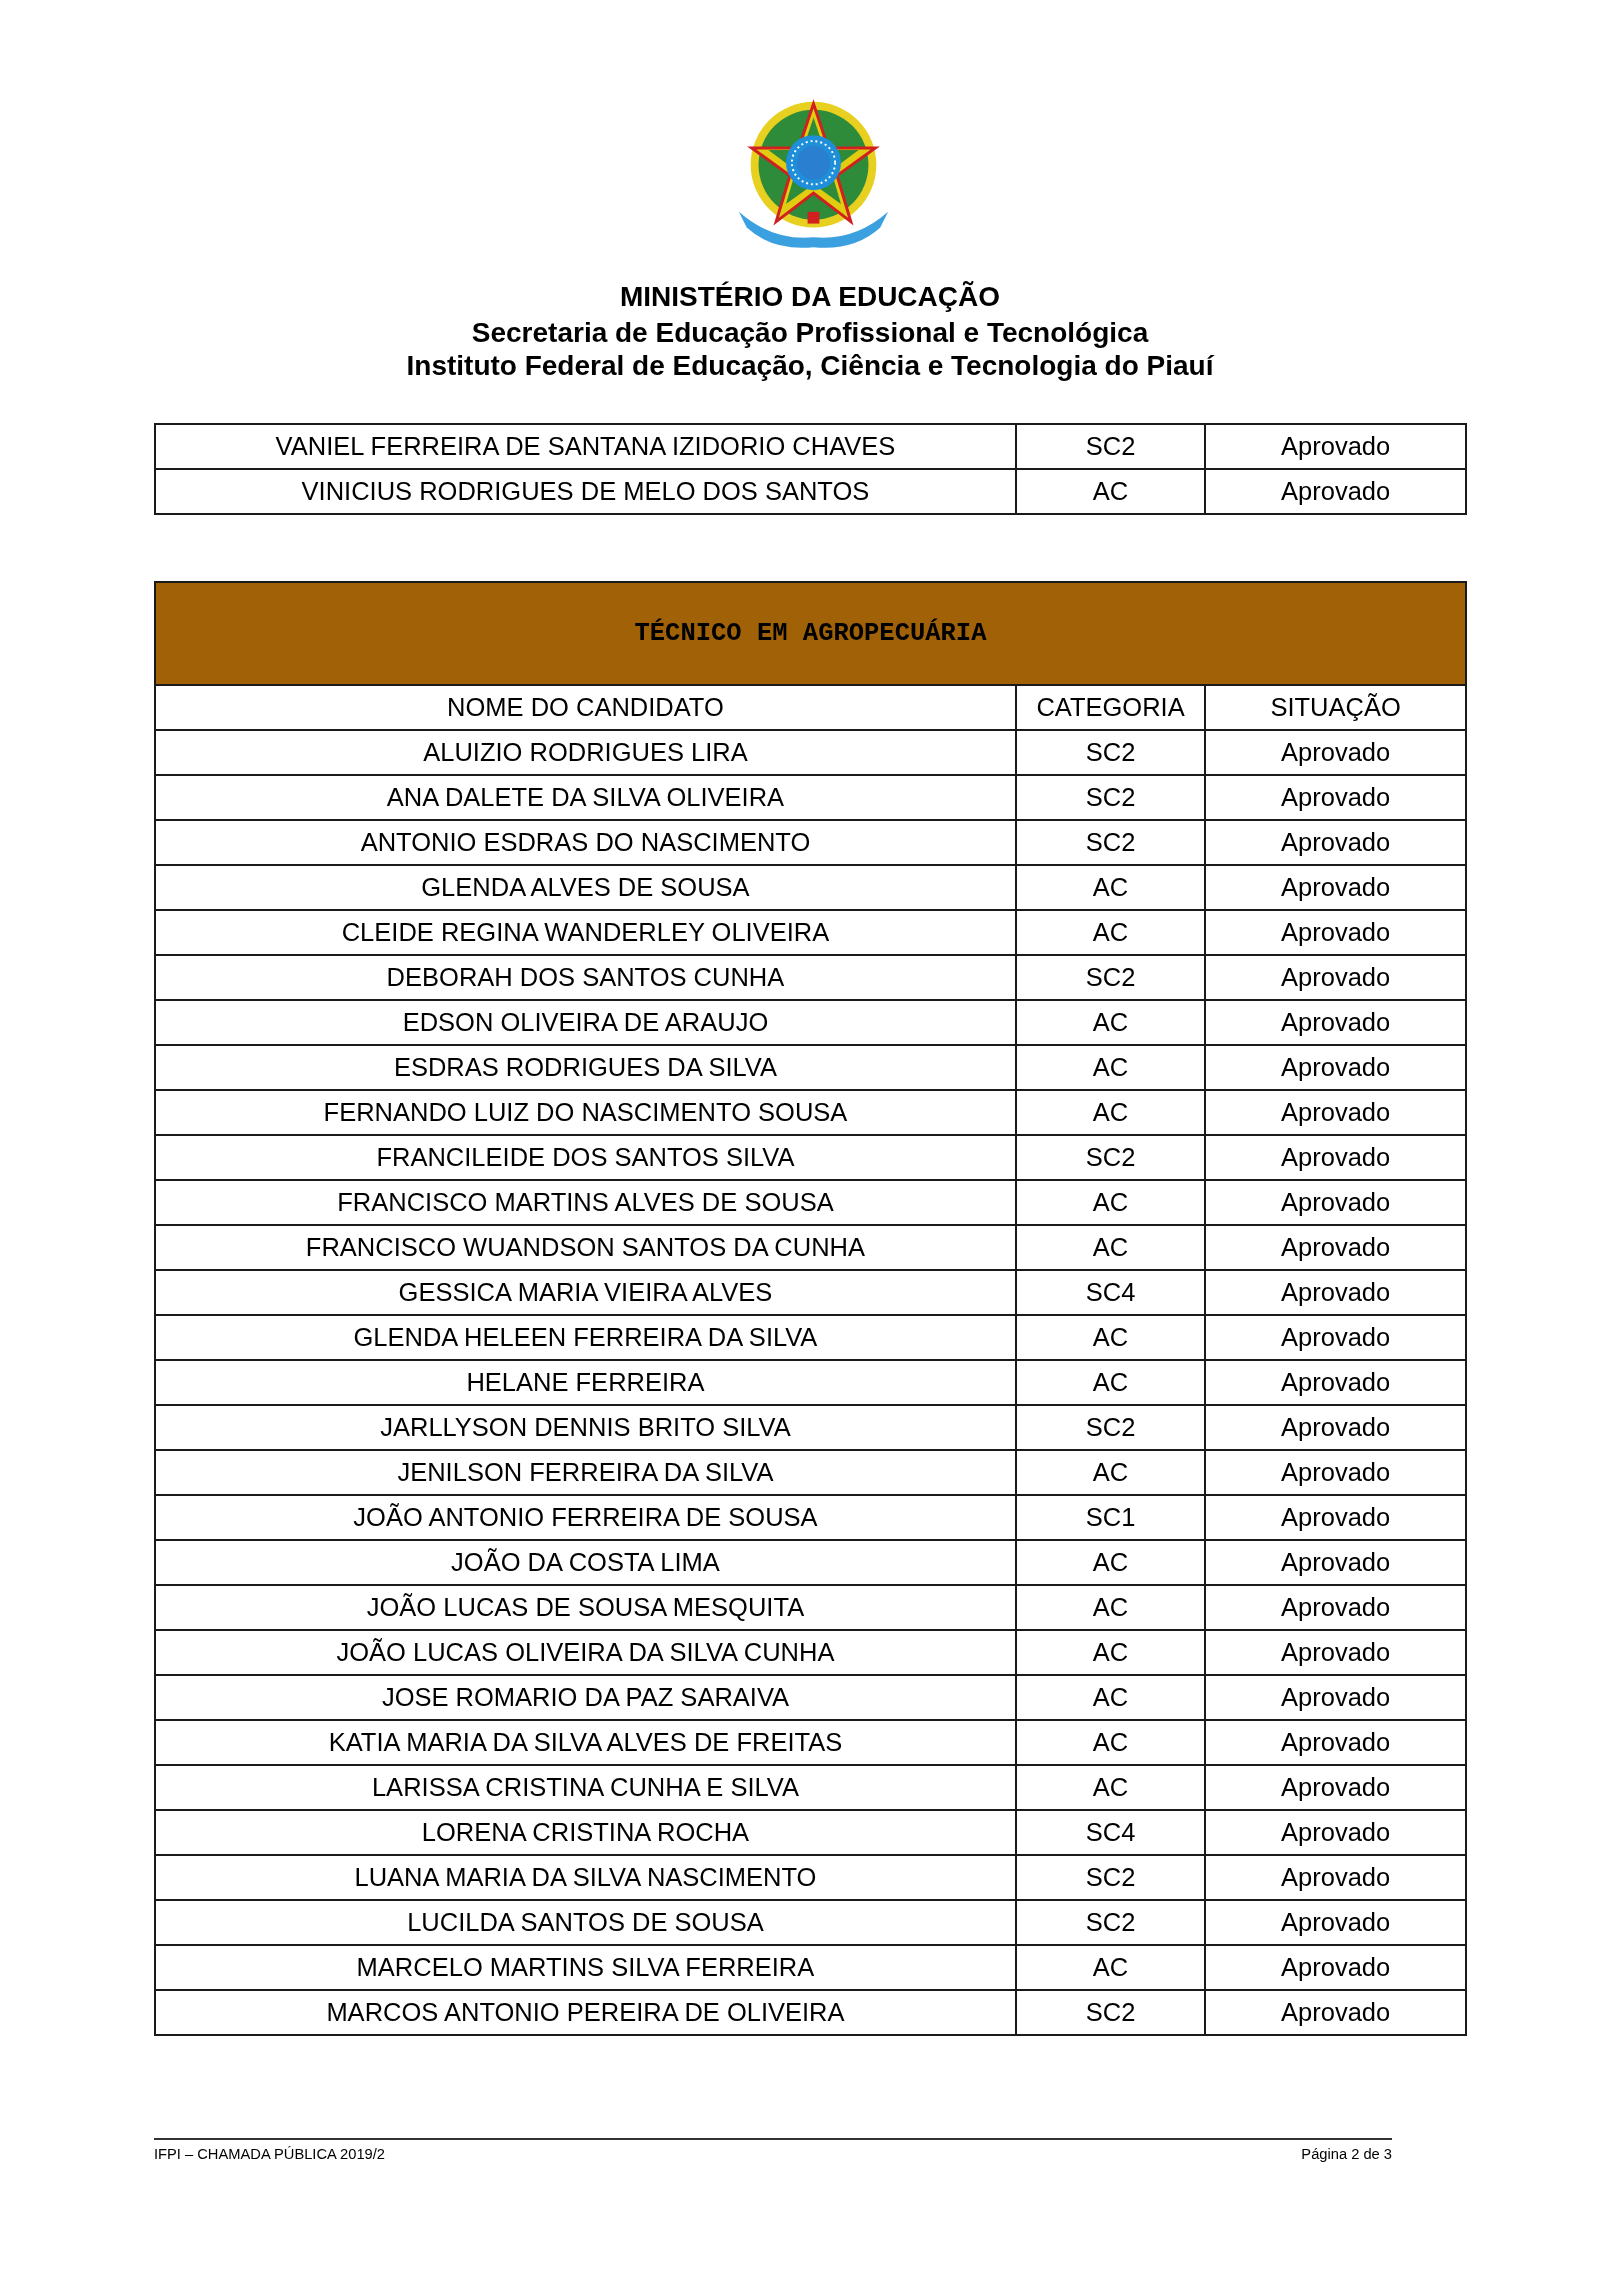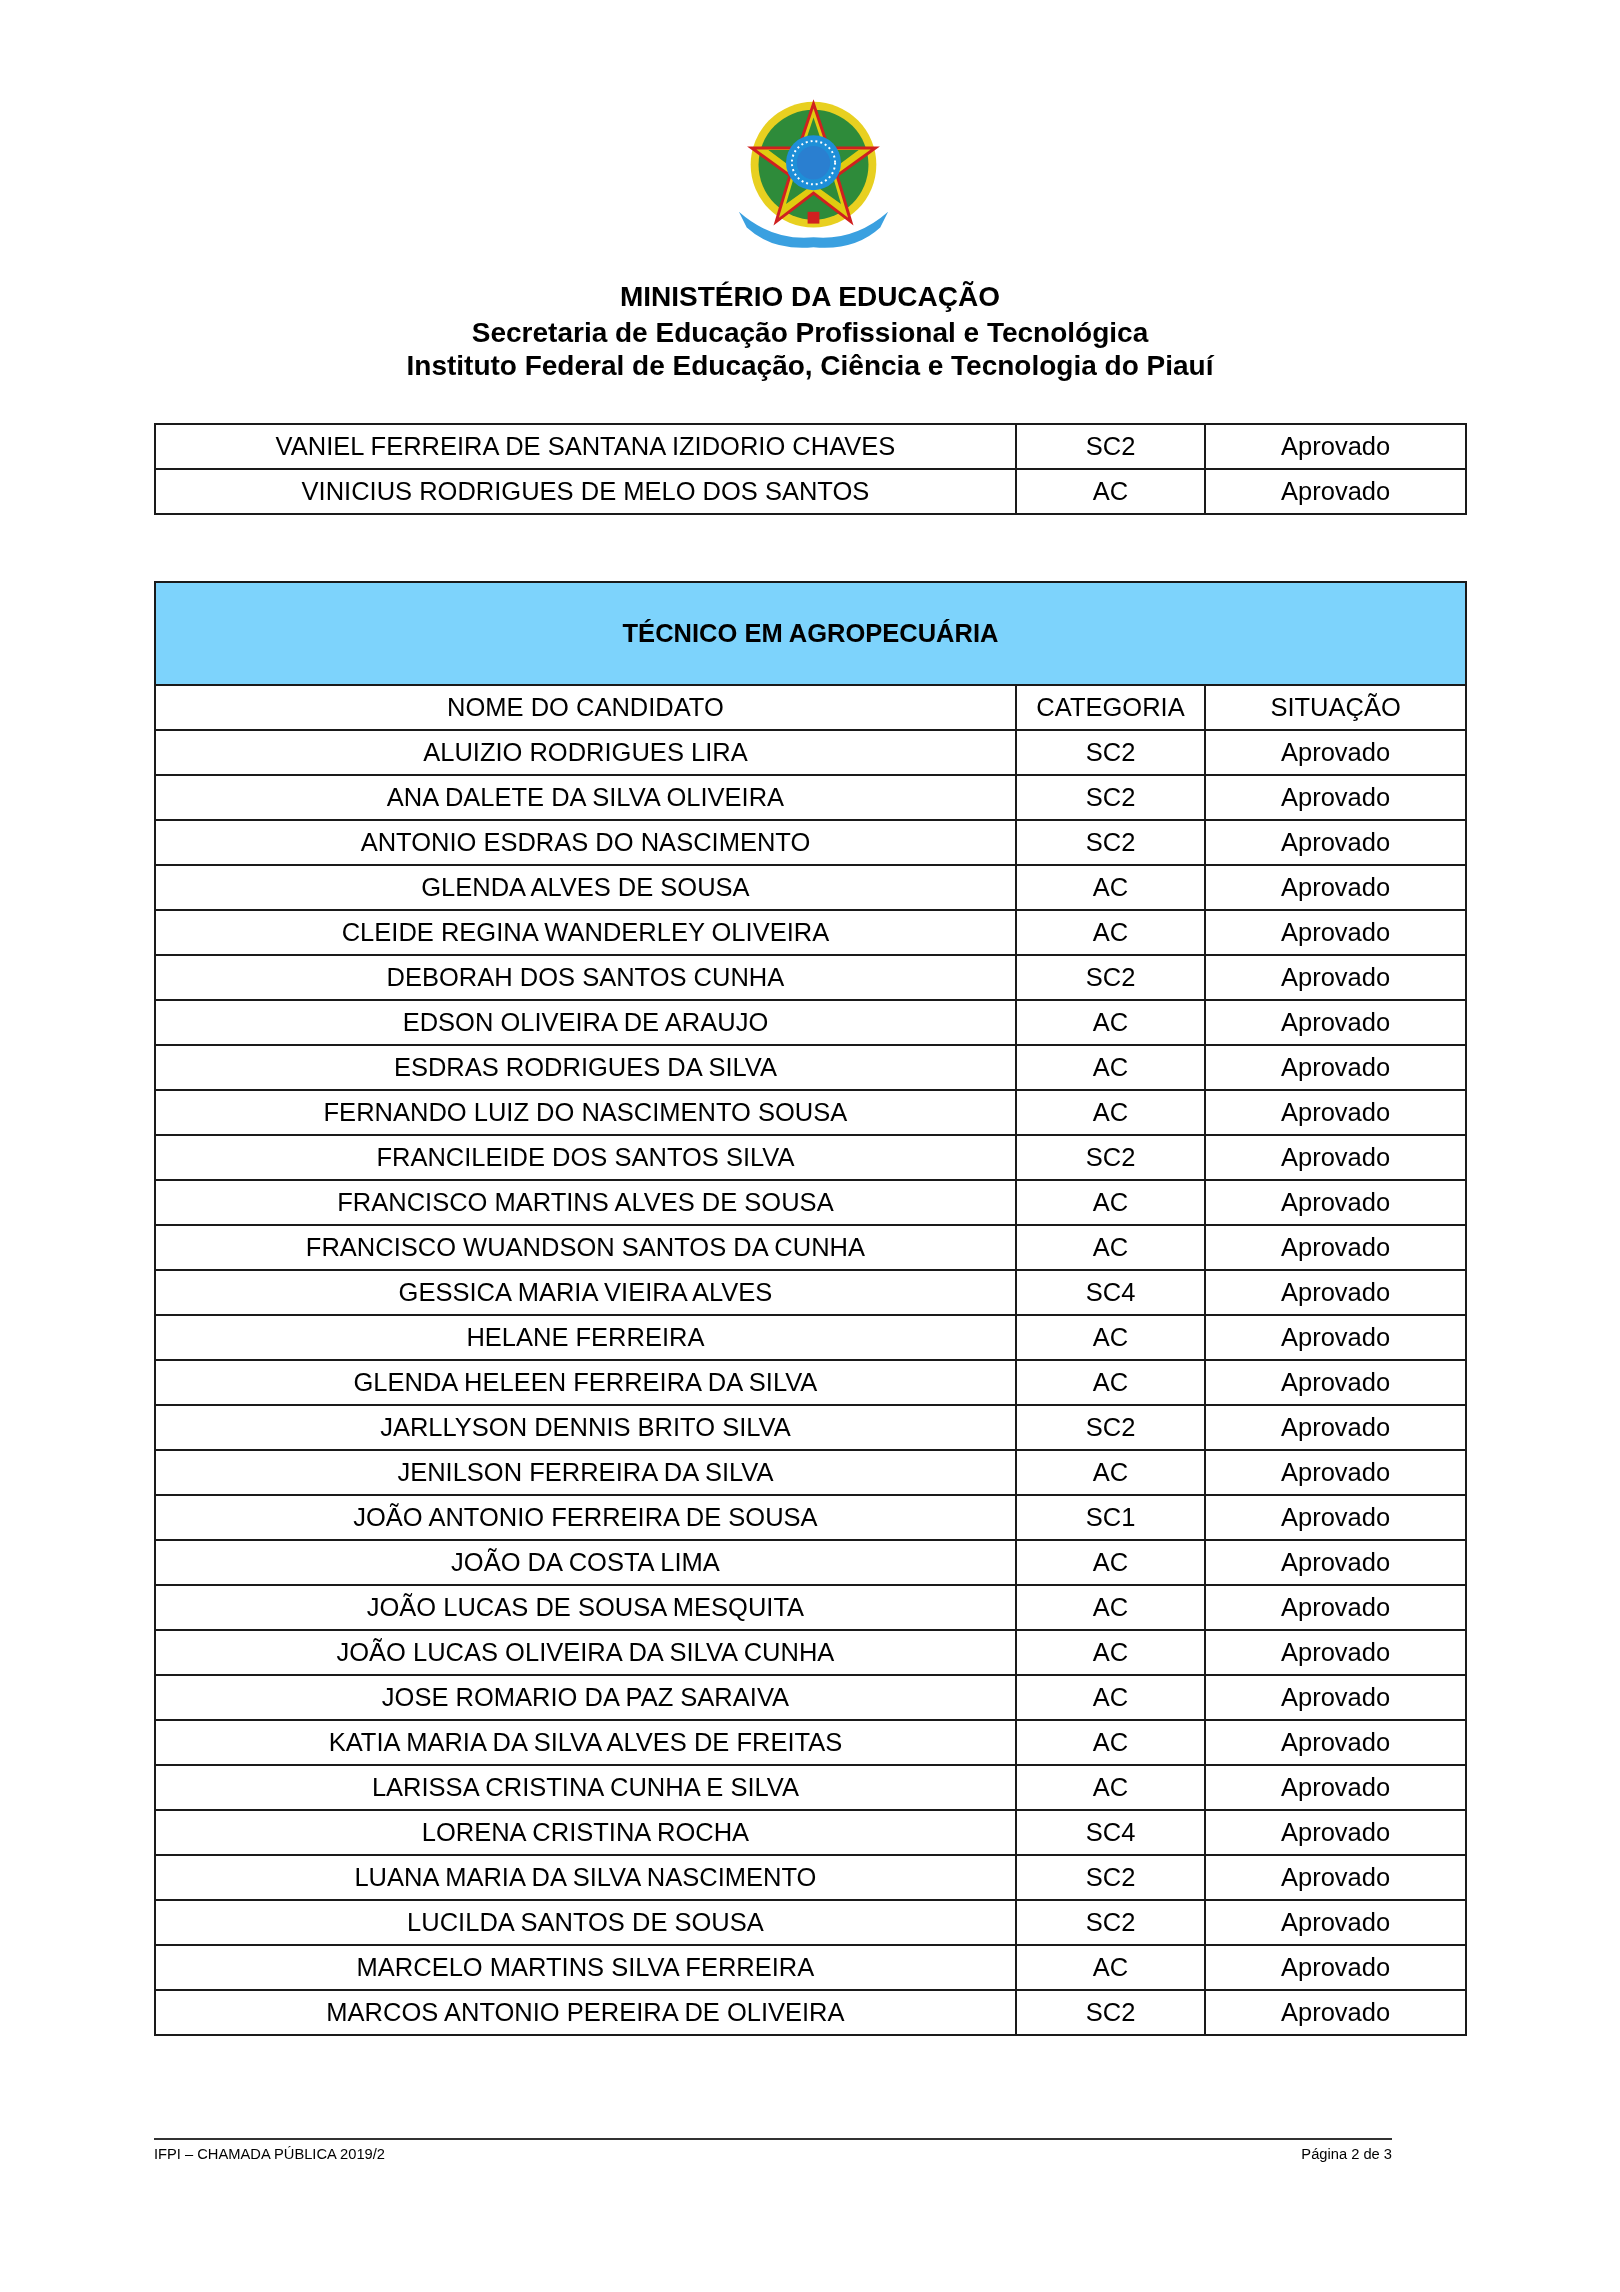--- a/index.html
+++ b/index.html
@@ -9,21 +9,21 @@
   .h1 { top: 280px; font-size: 28px; line-height: 33px; }
   .h2 { top: 316px; font-size: 28px; line-height: 33px; }
   .h3 { top: 349px; font-size: 28px; line-height: 33px; }
   table { position: absolute; left: 154px; border-collapse: collapse; table-layout: fixed; width: 1313px; }
   td, th { border: 2px solid #1a1a1a; height: 43px; padding: 0 4.9px; font-size: 25.5px; font-weight: normal; white-space: nowrap; overflow: hidden; }
   td.name { text-align: center; }
   td.cat, td.sit { text-align: center; }
   th { font-weight: normal; text-align: center; }
   .t1 { top: 423px; }
   .t2 { top: 581px; }
-  .course { background: #7dd3fc; height: 101px; font-weight: bold; }
+  .course { background: #a16207; height: 101px; font-weight: bold; font-family: Liberation Mono, monospace; }
   .col-name { width: 855px; } .col-cat { width: 188px; } .col-sit { width: 259px; }
   .footer-line { position: absolute; left: 154px; top: 2138px; width: 1238px; border-top: 2px solid #333; }
   .footer-left { position: absolute; left: 154px; top: 2146px; font-size: 14.7px; }
   .footer-right { position: absolute; left: 1294px; width: 98px; top: 2146px; font-size: 14.7px; text-align: right; }
 </style>
 </head>
 <body>
 
 <svg class="crest" viewBox="0 0 164 164">
   <circle cx="82" cy="72" r="64" fill="#e8d020"></circle>
@@ -137,26 +137,26 @@
         <td class="name">FRANCISCO WUANDSON SANTOS DA CUNHA</td>
         <td class="cat">AC</td>
         <td class="sit">Aprovado</td>
       </tr>
       <tr>
         <td class="name">GESSICA MARIA VIEIRA ALVES</td>
         <td class="cat">SC4</td>
         <td class="sit">Aprovado</td>
       </tr>
       <tr>
+        <td class="name">GLENDA HELEEN FERREIRA DA SILVA</td>
+        <td class="cat">AC</td>
+        <td class="sit">Aprovado</td>
+      </tr>
+      <tr>
         <td class="name">HELANE FERREIRA</td>
-        <td class="cat">AC</td>
-        <td class="sit">Aprovado</td>
-      </tr>
-      <tr>
-        <td class="name">GLENDA HELEEN FERREIRA DA SILVA</td>
         <td class="cat">AC</td>
         <td class="sit">Aprovado</td>
       </tr>
       <tr>
         <td class="name">JARLLYSON DENNIS BRITO SILVA</td>
         <td class="cat">SC2</td>
         <td class="sit">Aprovado</td>
       </tr>
       <tr>
         <td class="name">JENILSON FERREIRA DA SILVA</td>

